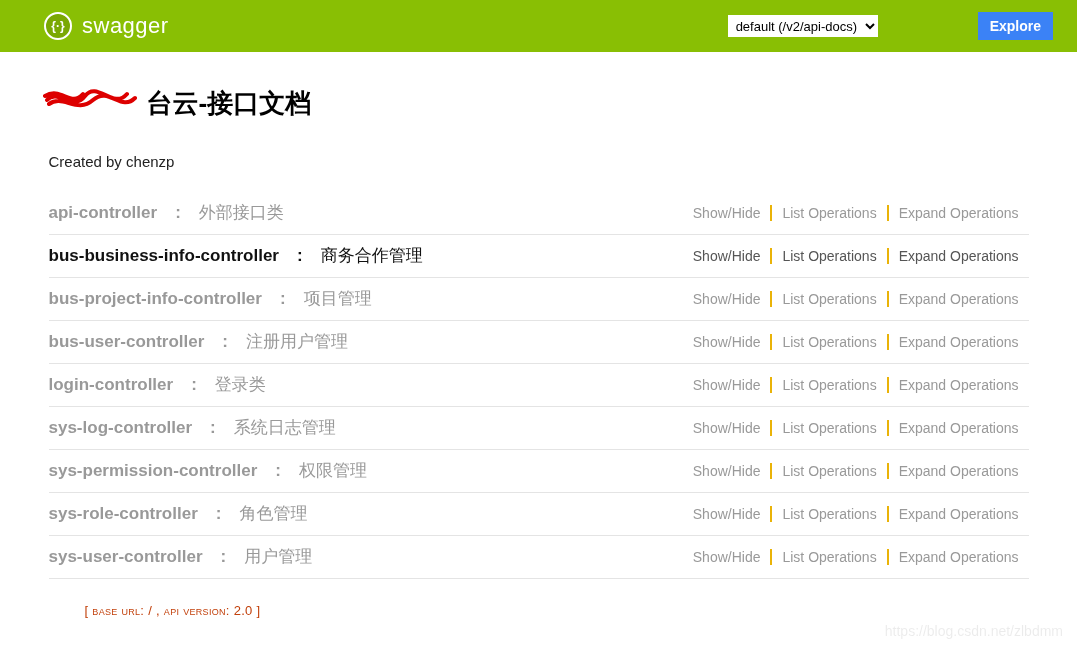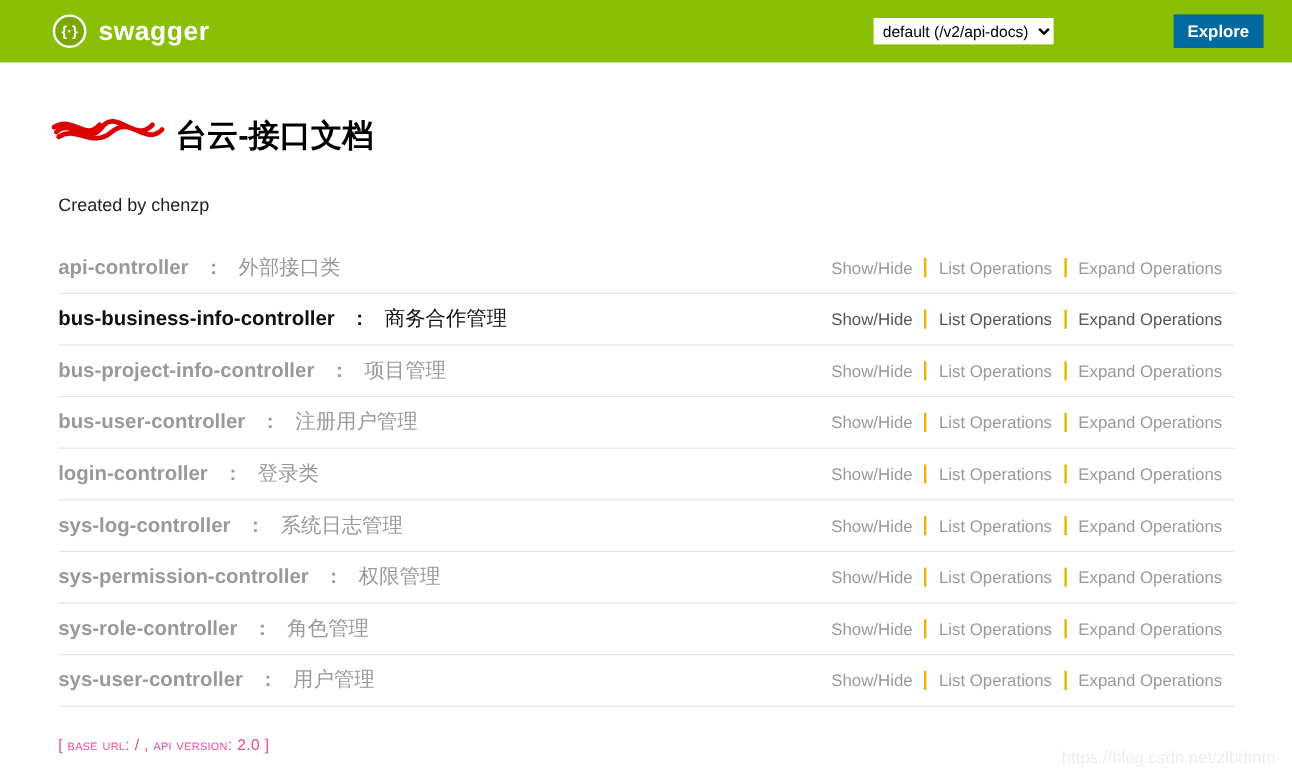--- a/index.html
+++ b/index.html
@@ -13,34 +13,34 @@
       padding: 0 24px 0 44px;
       justify-content: space-between;
     }
     .brand { display: flex; align-items: center; gap: 10px; }
     .brand-logo {
       width: 28px; height: 28px; border-radius: 50%;
       background: radial-gradient(circle, #7aa803 0%, #7aa803 100%);
       border: 2px solid #fff; display: flex; align-items: center; justify-content: center;
       color: #fff; font-weight: bold; font-size: 12px;
     }
-    .brand-name { color: #fff; font-weight: 700; font-size: 22px; letter-spacing: 0.5px; text-align: center; }
+    .brand-name { color: #fff; font-weight: 400; font-size: 22px; letter-spacing: 0.5px; text-align: center; }
     .topbar-right { display: flex; align-items: center; gap: 100px; }
     .api-select {
       background: #fff; border: none; padding: 2px 4px; font-size: 13px;
       height: 22px; min-width: 144px;
     }
     .explore-btn {
-      background: #0369a1; color: #fff; border: none; padding: 6px 12px;
+      background: #3b82f6; color: #fff; border: none; padding: 6px 12px;
       font-size: 14px; font-weight: 700; cursor: pointer;
     }
 
     .container { max-width: 1000px; margin: 0 auto; padding: 24px 10px 30px 10px; }
 
-    .title-row { display: flex; align-items: baseline; gap: 8px; margin-top: 20px; }
+    .title-row { display: flex; align-items: baseline; gap: 8px; margin-top: 10px; }
     .scribble {
       display: inline-block; width: 90px; height: 26px; position: relative;
     }
     .scribble svg { position: absolute; top: -4px; left: -6px; }
     .page-title { font-size: 26px; font-weight: 700; color: #000; }
     .subtitle { margin-top: 32px; font-size: 15px; color: #222; }
 
     .resources { margin-top: 22px; }
     .resource {
       border-bottom: 1px solid #e4e4e4;
@@ -53,21 +53,21 @@
     .res-desc { color: #999; font-weight: 400; }
     .resource.active .res-name { color: #111; }
     .resource.active .res-sep { color: #111; }
     .resource.active .res-desc { color: #111; }
 
     .res-ops { display: flex; align-items: center; font-size: 14px; color: #999; }
     .op-link { padding: 0 10px; cursor: pointer; color: #999; }
     .op-link + .op-link { border-left: 2px solid #eab308; }
     .resource.active .op-link { color: #555; }
 
-    .footer-meta { margin-top: 24px; font-size: 13px; color: #ec4899; letter-spacing: 0.3px; font-variant: small-caps; }
+    .footer-meta { margin-top: 24px; font-size: 13px; color: #c2410c; letter-spacing: 0.3px; font-variant: small-caps; margin-left: 36px; }
     .footer-meta .num { font-variant: normal; }
 
     .watermark { position: fixed; bottom: 8px; right: 14px; color: rgba(0,0,0,0.08); font-size: 14px; pointer-events: none; }
   </style>
 </head>
 <body>
 
 <div class="topbar">
   <div class="brand">
     <div class="brand-logo">

